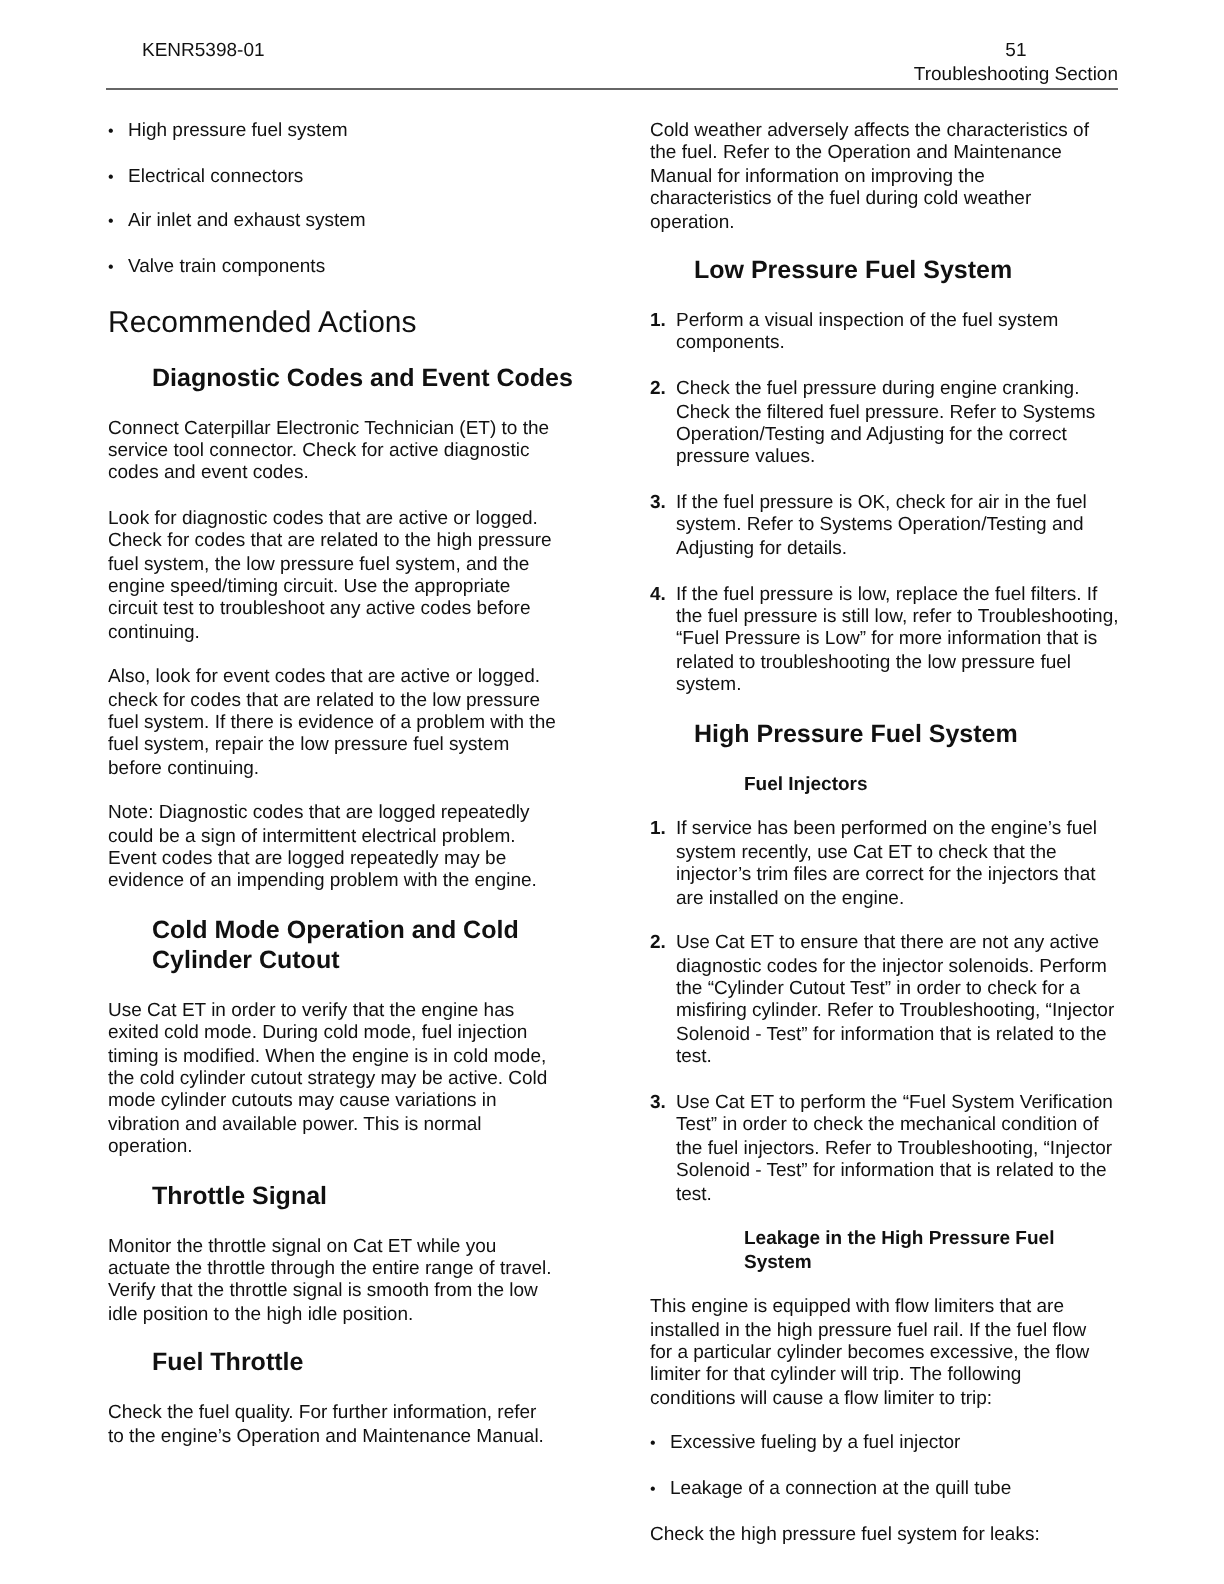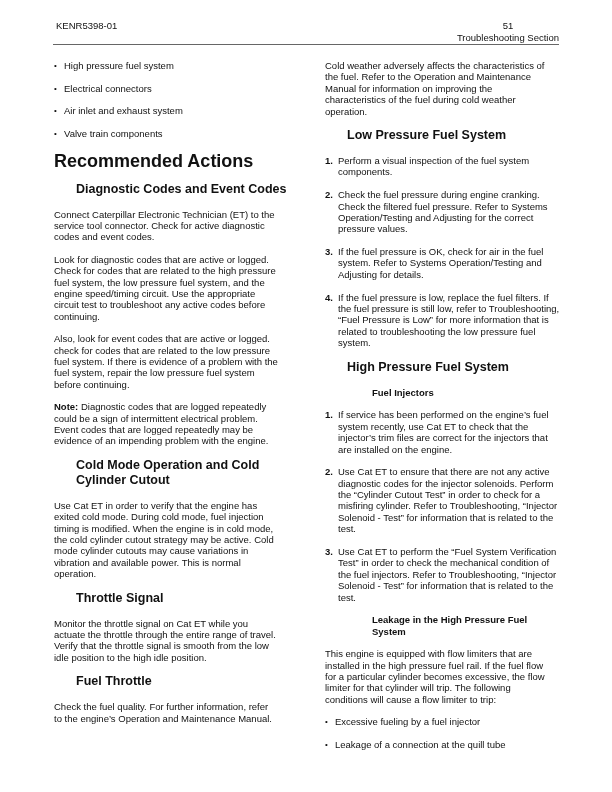--- a/index.html
+++ b/index.html
@@ -1,34 +1,34 @@
 <!DOCTYPE html>
 <html><head>
 <meta charset="utf-8">
 <style>
   html, body { margin: 0; padding: 0; background: #ffffff; }
   body { width: 612px; height: 792px; position: relative; overflow: hidden;
          font-family: "Liberation Sans", sans-serif; color: #111; }
-  .hdr-left { position: absolute; left: 56px; top: 20px; font-size: 9.5px; }
+  .hdr-left { position: absolute; left: 71px; top: 20px; font-size: 9.5px; }
   .hdr-right { position: absolute; right: 53px; top: 20px; font-size: 9.5px; text-align: center; line-height: 11.5px; }
   .hdr-rule { position: absolute; left: 53px; right: 53px; top: 43.5px; height: 0; border-top: 1px solid #666; }
   .col { position: absolute; top: 60px; width: 236px; font-size: 9.5px; line-height: 11.4px; }
   .col-left { left: 54px; }
   .col-right { left: 325px; }
   p { margin: 0 12px 11px 0; }
   .bullets { list-style: none; margin: 0; padding: 0; }
   .bullets li { position: relative; padding-left: 10px; margin-bottom: 11.3px; }
   .bullets li::before { content: "\2022"; position: absolute; left: 0; top: 0; font-size: 8px; }
-  h1 { font-size: 18px; font-weight: bold; margin: 13px 0 12px 0; line-height: 17px; }
+  h1 { font-size: 15px; font-weight: normal; margin: 13px 0 12px 0; line-height: 17px; }
   h2 { font-size: 12.5px; font-weight: bold; margin: 0 0 12px 0; line-height: 15px; padding-left: 22px; }
   h3 { font-size: 9.5px; font-weight: bold; margin: 0 0 11px 0; line-height: 11.4px; padding-left: 47px; }
   .olist { list-style: none; margin: 0; padding: 0; }
   .olist li { position: relative; padding-left: 13px; margin-bottom: 11.3px; }
   .olist .num { position: absolute; left: 0; top: 0; font-weight: bold; }
-  .note-label { font-weight: bold; }
+  .note-label { font-weight: normal; }
 </style>
 </head>
 <body>
 
 <div class="hdr-left">KENR5398-01</div>
 <div class="hdr-right">
   <div>51</div>
   <div>Troubleshooting Section</div>
 </div>
 <div class="hdr-rule"></div>
@@ -69,13 +69,14 @@
     <li><span class="num">1.</span><span>If service has been performed on the engine’s fuel system recently, use Cat ET to check that the injector’s trim files are correct for the injectors that are installed on the engine.</span></li>
     <li><span class="num">2.</span><span>Use Cat ET to ensure that there are not any active diagnostic codes for the injector solenoids. Perform the “Cylinder Cutout Test” in order to check for a misfiring cylinder. Refer to Troubleshooting, “Injector Solenoid - Test” for information that is related to the test.</span></li>
     <li><span class="num">3.</span><span>Use Cat ET to perform the “Fuel System Verification Test” in order to check the mechanical condition of the fuel injectors. Refer to Troubleshooting, “Injector Solenoid - Test” for information that is related to the test.</span></li>
   </ol>
   <h3>Leakage in the High Pressure Fuel System</h3>
   <p>This engine is equipped with flow limiters that are installed in the high pressure fuel rail. If the fuel flow for a particular cylinder becomes excessive, the flow limiter for that cylinder will trip. The following conditions will cause a flow limiter to trip:</p>
   <ul class="bullets">
     <li>Excessive fueling by a fuel injector</li>
     <li>Leakage of a connection at the quill tube</li>
   </ul>
+  <p>Check the high pressure fuel system for leaks:</p>
 </div>
 
 </body></html>

